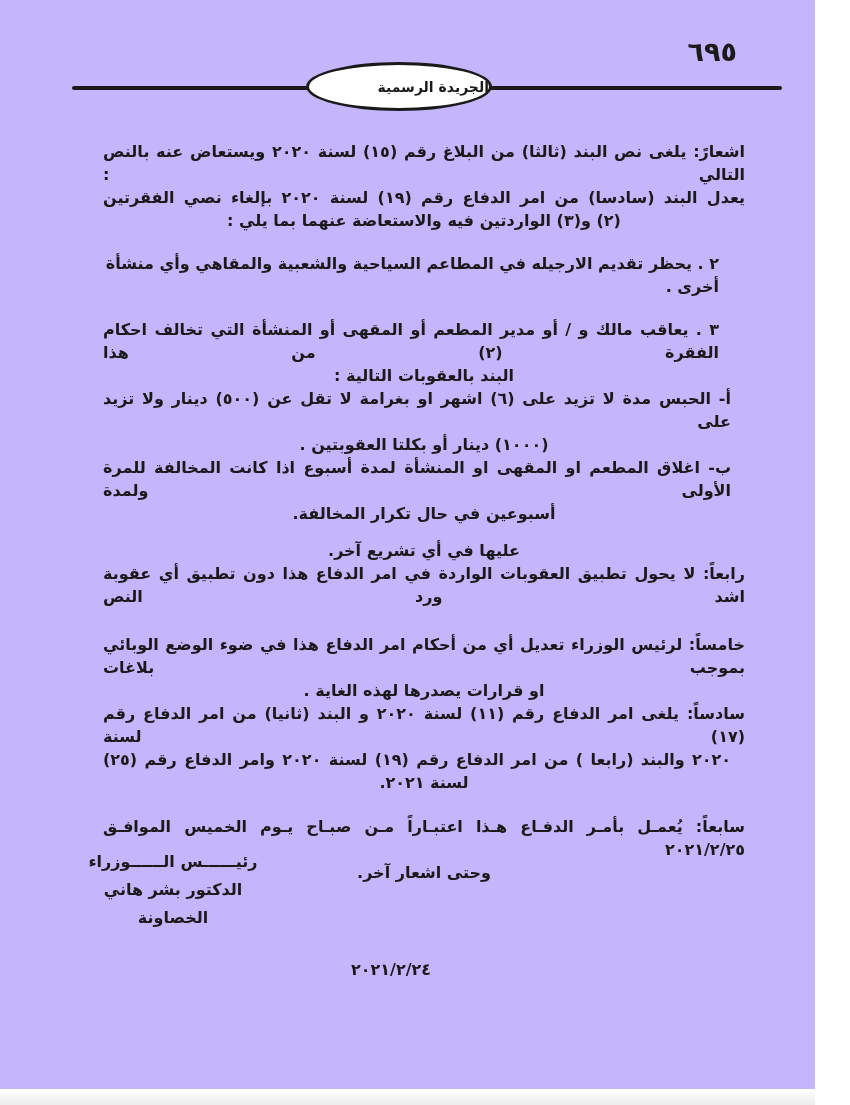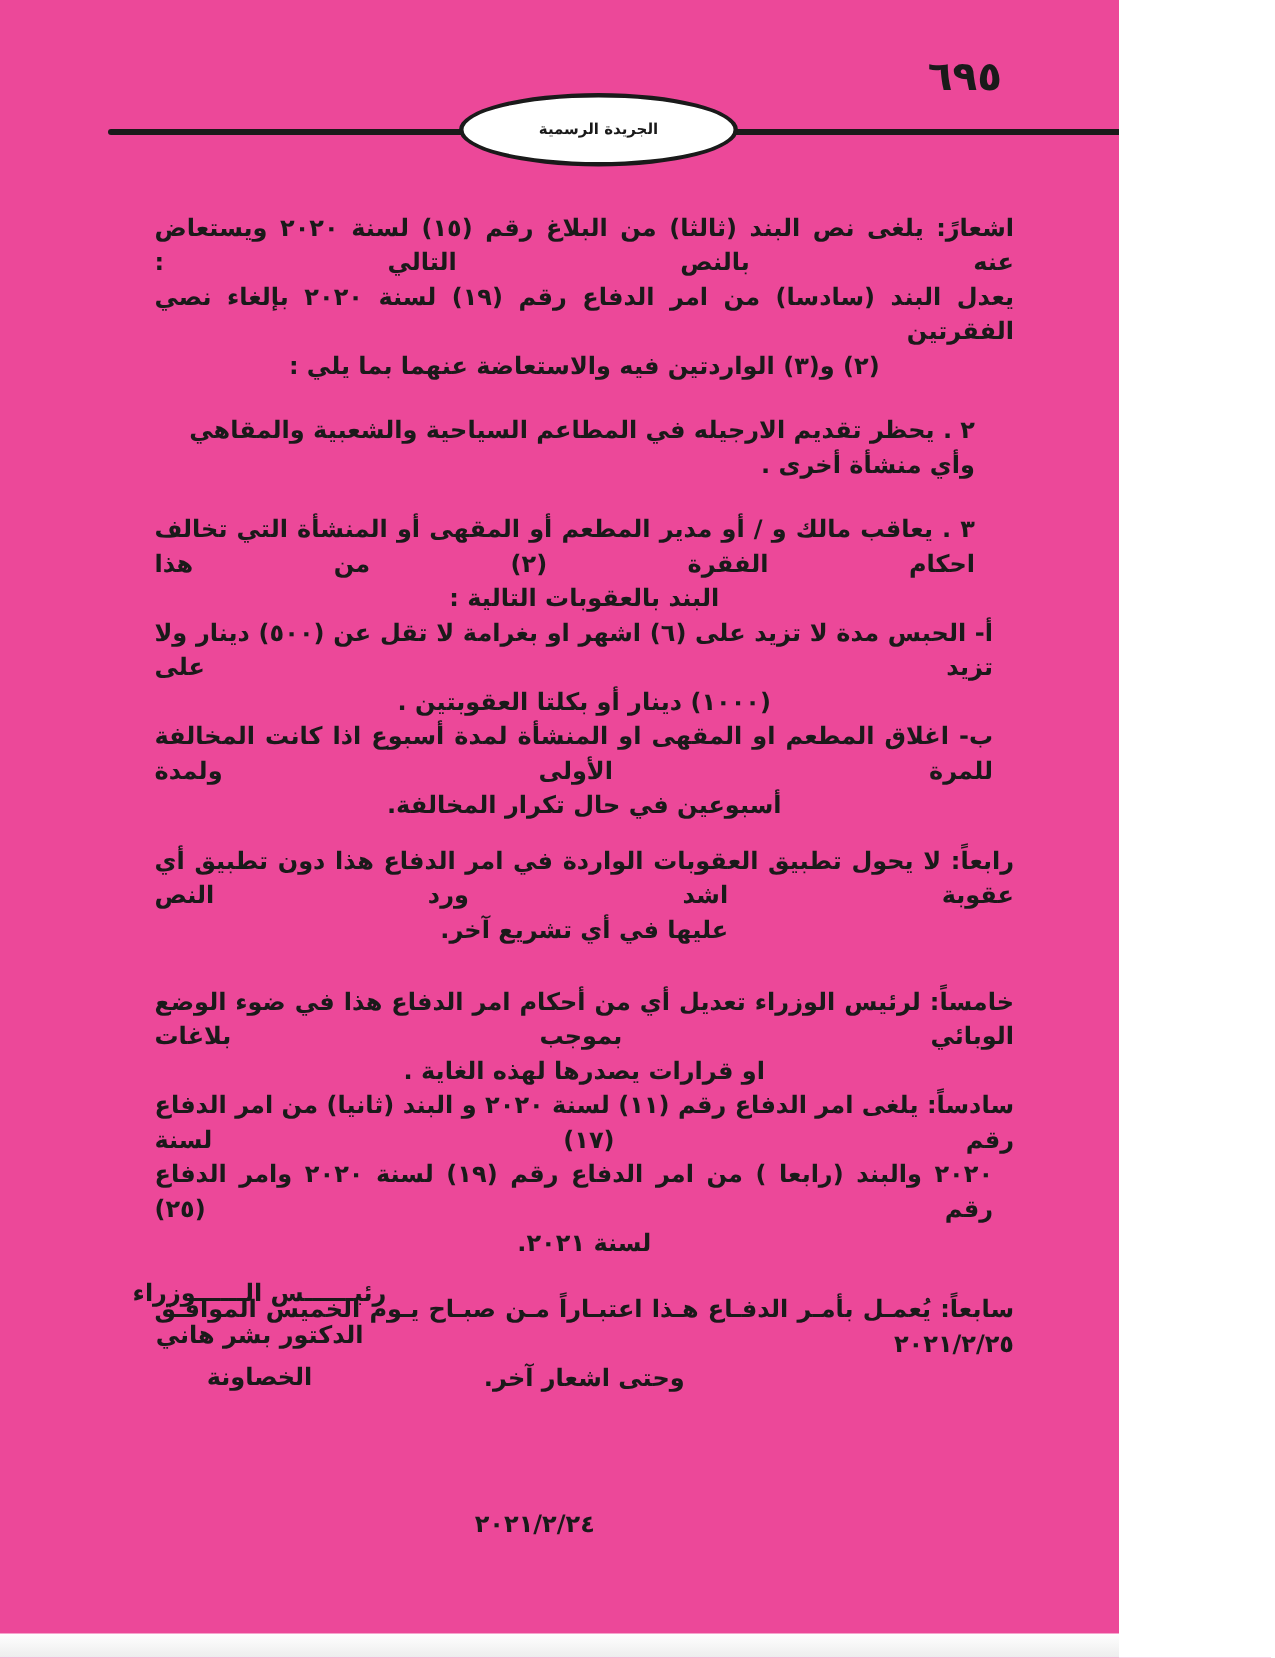--- a/index.html
+++ b/index.html
@@ -1,20 +1,20 @@
 <!DOCTYPE html>
 <html lang="ar"><head>
 <meta charset="utf-8">
 <style>
   html, body { margin: 0; padding: 0; background: #ffffff; }
   .page {
     position: relative;
-    width: 746px;
+    width: 815px;
     height: 1105px;
-    background: #ec4899;
+    background: #c4b5fd;
     font-family: "DejaVu Sans", sans-serif;
     font-weight: bold;
     color: #1a1a1a;
     overflow: hidden;
   }
   .pagenum {
     position: absolute;
     top: 36px;
     right: 78px;
     font-size: 27px;
@@ -34,23 +34,23 @@
     position: absolute;
     top: 62px;
     left: 306px;
     width: 186px;
     height: 49px;
     background: #ffffff;
     border: 3.5px solid #1a1a1a;
     border-radius: 50%;
     display: flex;
     align-items: center;
-    justify-content: center;
+    justify-content: flex-start;
     direction: rtl;
-    font-size: 10px;
+    font-size: 14px;
     box-sizing: border-box;
   }
   .docbody {
     position: absolute;
     top: 140px;
     right: 70px;
     left: 103px;
     direction: rtl;
     font-size: 16px;
     line-height: 23px;
@@ -114,22 +114,22 @@
       <div class="line r ind1">٢ . يحظر تقديم الارجيله في المطاعم السياحية والشعبية والمقاهي وأي منشأة أخرى .</div>
       <div class="line j ind1">٣ . يعاقب مالك و / أو مدير المطعم أو المقهى أو المنشأة التي تخالف احكام الفقرة (٢) من هذا</div>
       <div class="line c">البند بالعقوبات التالية :</div>
       <div class="line j ind2">أ- الحبس مدة لا تزيد على (٦) اشهر او بغرامة لا تقل عن (٥٠٠) دينار ولا تزيد على</div>
       <div class="line c">(١٠٠٠) دينار أو بكلتا العقوبتين .</div>
       <div class="line j ind2">ب- اغلاق المطعم او المقهى او المنشأة لمدة أسبوع اذا كانت المخالفة للمرة الأولى ولمدة</div>
       <div class="line c">أسبوعين في حال تكرار المخالفة.</div>
     </div>
 
     <div class="clause clause-fourth">
+      <div class="line c">عليها في أي تشريع آخر.</div>
       <div class="line j"><span class="term">رابعاً:</span> <span>لا يحول تطبيق العقوبات الواردة في امر الدفاع هذا دون تطبيق أي عقوبة اشد ورد النص</span></div>
-      <div class="line c">عليها في أي تشريع آخر.</div>
     </div>
 
     <div class="clause clause-fifth">
       <div class="line j"><span class="term">خامساً:</span> <span>لرئيس الوزراء تعديل أي من أحكام امر الدفاع هذا في ضوء الوضع الوبائي بموجب بلاغات</span></div>
       <div class="line c">او قرارات يصدرها لهذه الغاية .</div>
     </div>
 
     <div class="clause clause-sixth">
       <div class="line j"><span class="term">سادساً:</span> <span>يلغى امر الدفاع رقم (١١) لسنة ٢٠٢٠ و البند (ثانيا) من امر الدفاع رقم (١٧) لسنة</span></div>
       <div class="line j ind2">٢٠٢٠ والبند (رابعا ) من امر الدفاع رقم (١٩) لسنة ٢٠٢٠ وامر الدفاع رقم (٢٥)</div>

